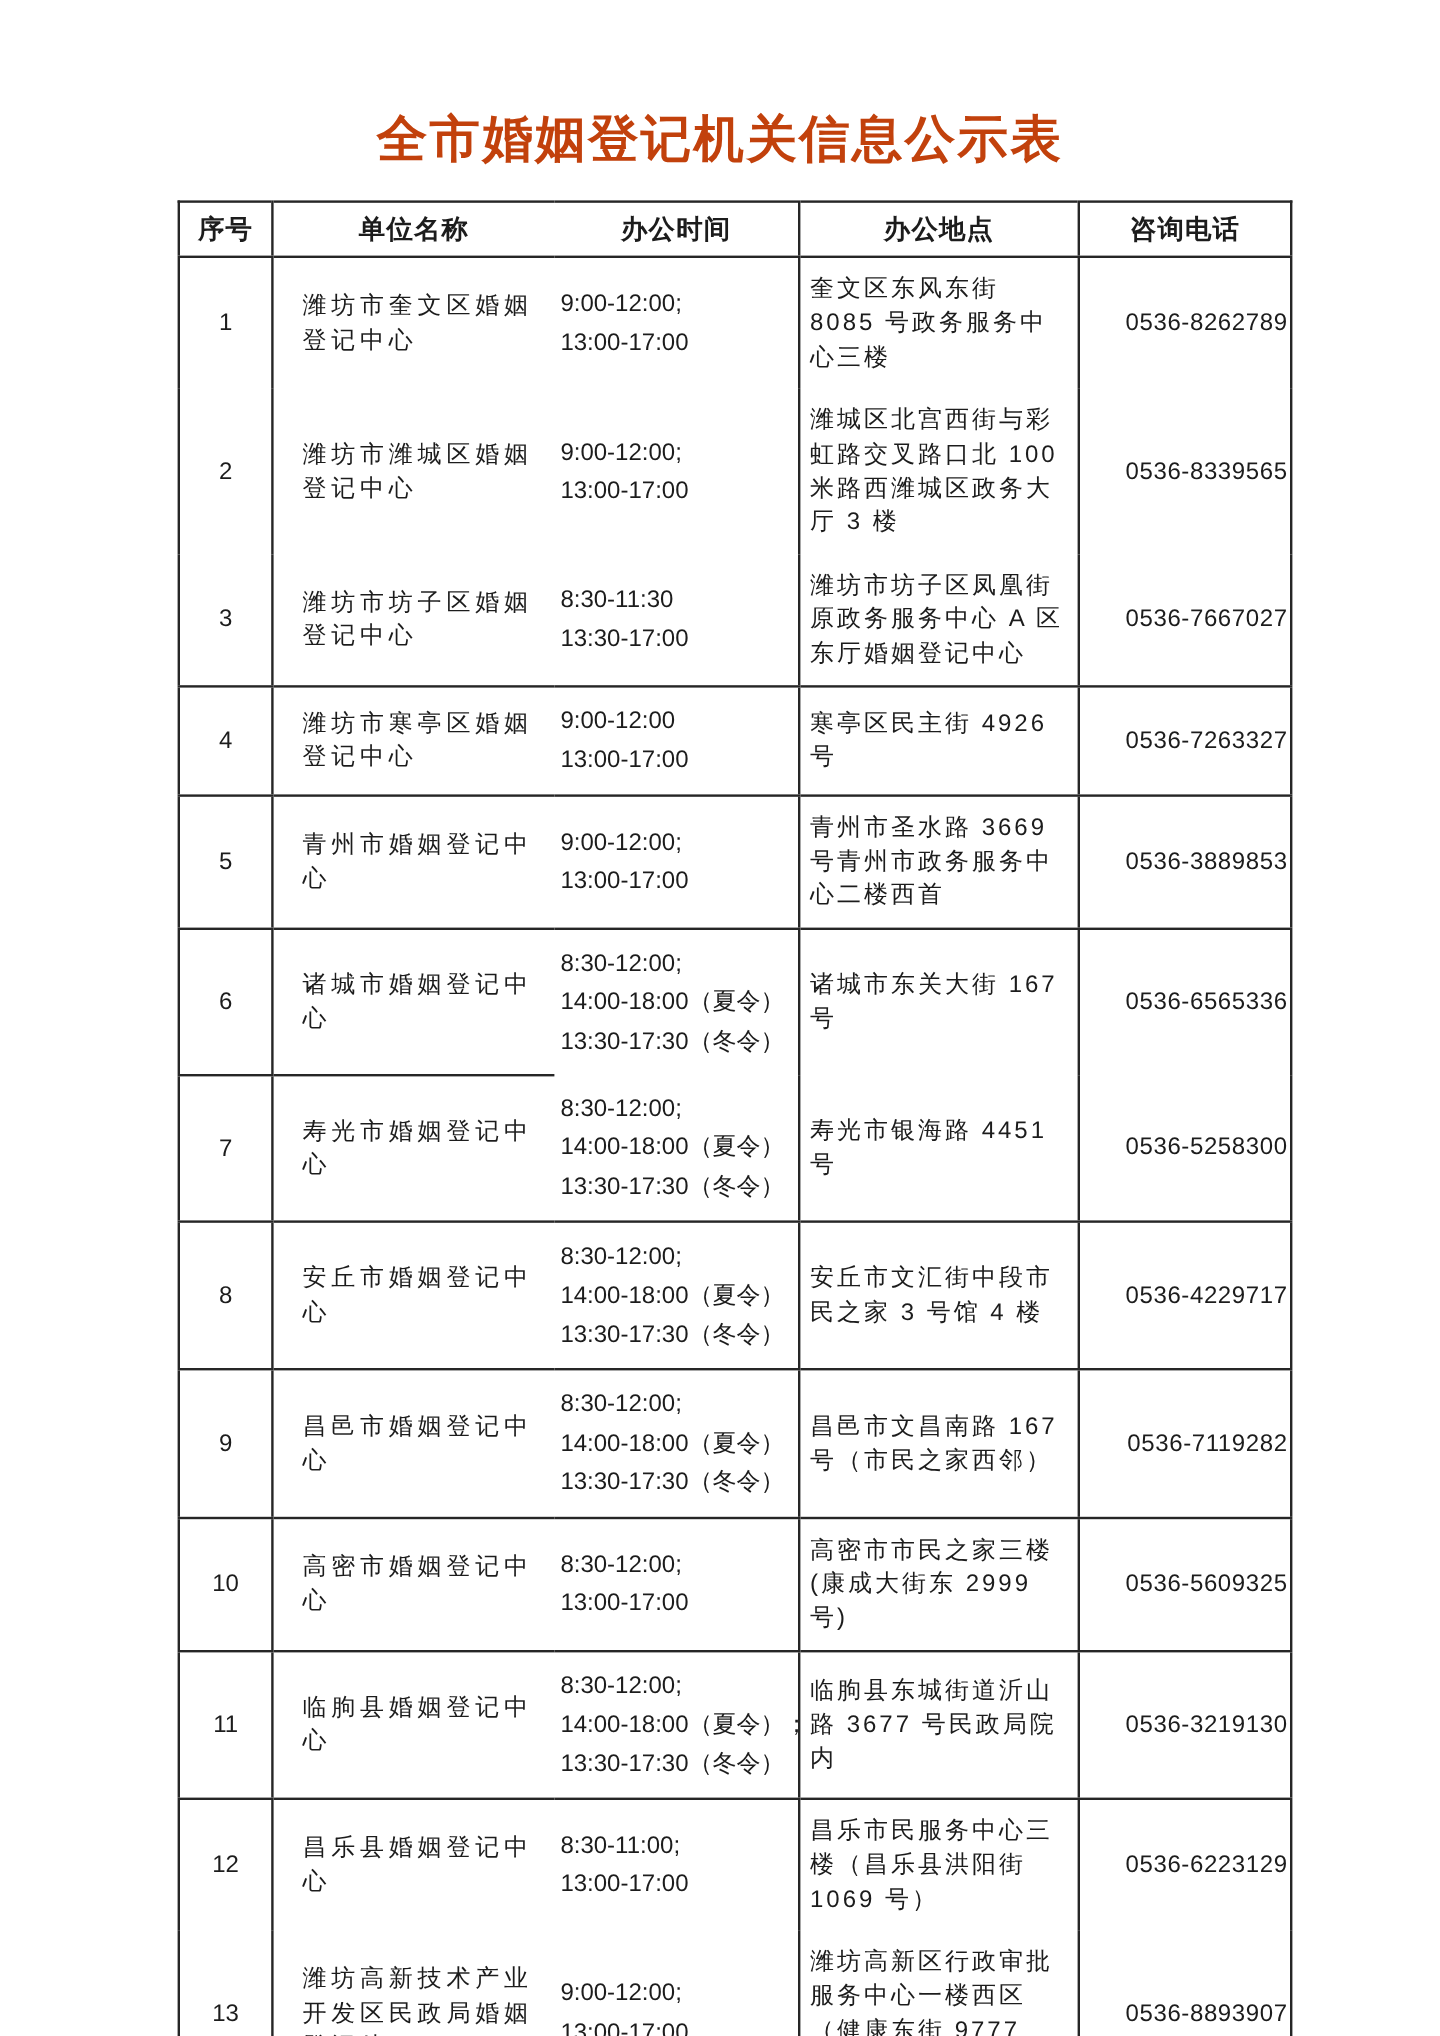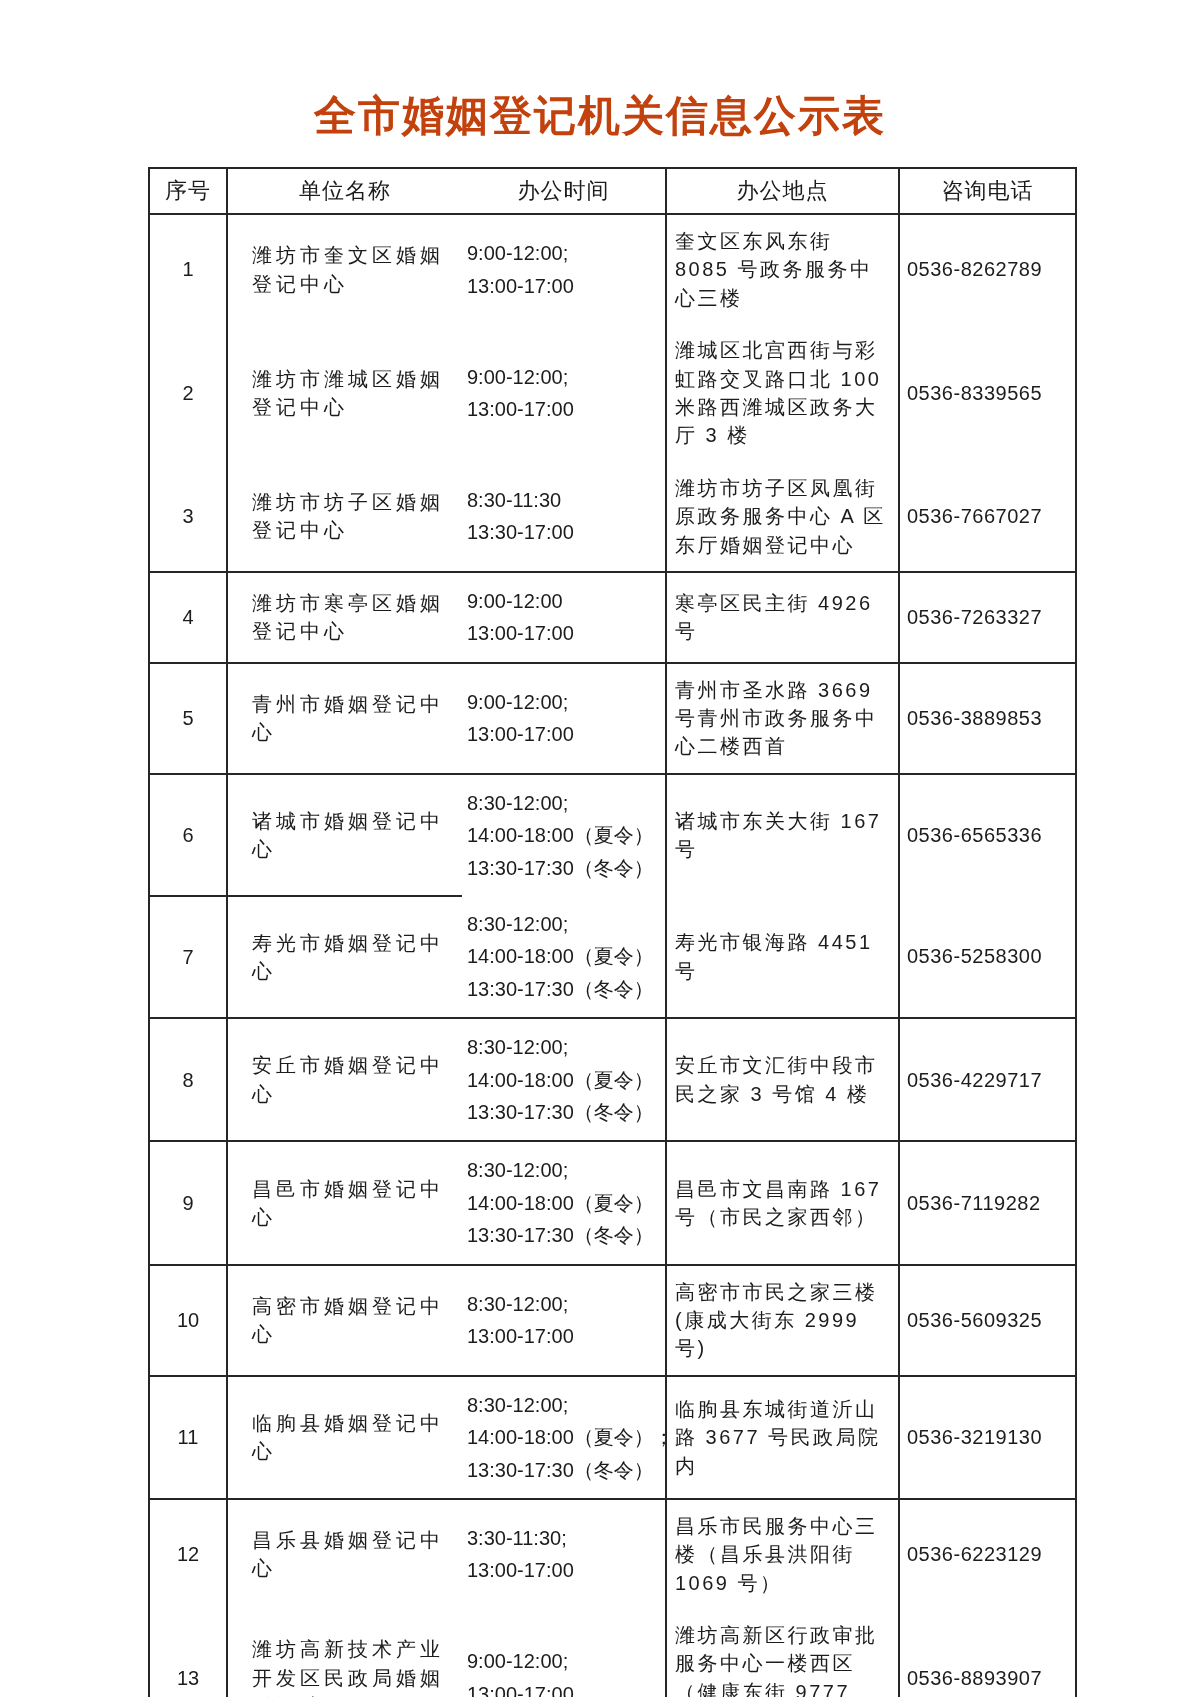--- a/index.html
+++ b/index.html
@@ -52,31 +52,31 @@
   
   tr.no-sep > td { border-bottom: none; }
   
   tr.partial-sep > td.c-hours,
   tr.partial-sep > td.c-addr,
   tr.partial-sep > td.c-phone { border-bottom: none; }
 
   .info-table th {
     height: 40px;
     font-size: 22px;
-    font-weight: normal;
+    font-weight: bold;
     text-align: center;
     padding: 2px;
     letter-spacing: 1px;
   }
   .c-no    { width: 72px;  text-align: center; font-size: 21px; padding: 8px 2px; }
   .c-name  { width: 230px; text-align: left; padding: 12px 4px 12px 24px; letter-spacing: 4px; }
   .c-hours { width: 199px; text-align: left; padding: 10px 0 10px 5px; }
   .c-hours div { white-space: nowrap; margin: 4px 0; }
   .c-addr  { width: 227px; text-align: left; padding: 12px 4px 12px 8px; letter-spacing: 2.5px; }
-  .c-phone { width: 171px; text-align: left; padding: 8px 2px 8px 7px; font-size: 21px; letter-spacing: 0.5px; }
+  .c-phone { width: 171px; text-align: right; padding: 8px 2px 8px 7px; font-size: 21px; letter-spacing: 0.5px; }
 </style>
 </head>
 <body>
 
 <div class="page">
 
   <div class="doc-title">全市婚姻登记机关信息公示表</div>
 
   <table class="info-table">
     <thead>
@@ -201,21 +201,21 @@
             <div>14:00-18:00（夏令）；</div>
             <div>13:30-17:30（冬令）</div>
           </td>
           <td class="c-addr">临朐县东城街道沂山路 3677 号民政局院内</td>
           <td class="c-phone">0536-3219130</td>
         </tr>
         <tr class="no-sep">
           <td class="c-no">12</td>
           <td class="c-name">昌乐县婚姻登记中心</td>
           <td class="c-hours">
-            <div>3:30-11:30;</div>
+            <div>8:30-11:00;</div>
             <div>13:00-17:00</div>
           </td>
           <td class="c-addr">昌乐市民服务中心三楼（昌乐县洪阳街 1069 号）</td>
           <td class="c-phone">0536-6223129</td>
         </tr>
         <tr>
           <td class="c-no">13</td>
           <td class="c-name">潍坊高新技术产业开发区民政局婚姻登记处</td>
           <td class="c-hours">
             <div>9:00-12:00;</div>

